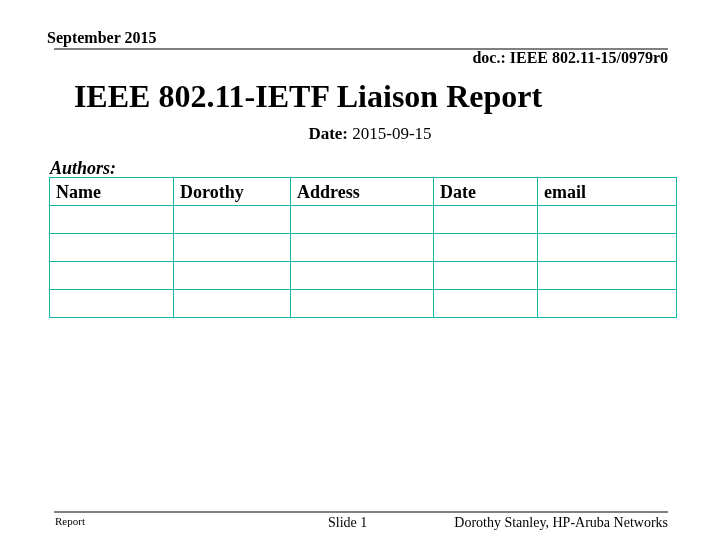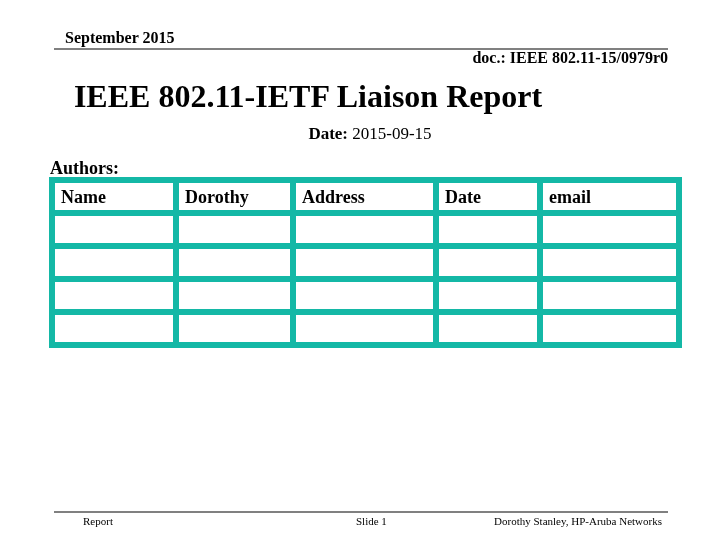--- a/index.html
+++ b/index.html
@@ -1,34 +1,34 @@
 <!DOCTYPE html>
 <html><head>
 <meta charset="utf-8">
 <style>
   html,body{margin:0;padding:0;}
   body{width:720px;height:540px;background:#fff;position:relative;overflow:hidden;font-family:"Liberation Serif","DejaVu Serif",serif;color:#000;}
-  .hdr-left{position:absolute;left:65px;top:29px;font-size:16px;font-weight:bold;}
+  .hdr-left{position:absolute;left:47px;top:29px;font-size:16px;font-weight:bold;}
   .hdr-right{position:absolute;right:52px;top:29px;font-size:16px;font-weight:bold;margin-top:20px;}
   .hdr-line{position:absolute;left:54px;width:614px;top:48px;height:2px;background:#808080;}
   .title{position:absolute;left:0;width:616px;top:78px;text-align:center;font-size:32px;font-weight:bold;}
   .date{position:absolute;left:0;width:720px;top:124px;text-align:center;font-size:17px;}
   .date b{font-weight:bold;margin-left:20px;}
-  .authors{position:absolute;left:50px;top:158px;font-size:18px;font-weight:bold;}
+  .authors{position:absolute;left:50px;top:158px;font-size:18px;font-weight:bold;font-style:italic;}
   table{position:absolute;left:49px;top:177px;border-collapse:collapse;}
-  td,th{border:6px solid #14b8a6;padding:2px 6px;vertical-align:top;text-align:left;}
+  td,th{border:1px solid #14b8a6;padding:2px 6px;vertical-align:top;text-align:left;}
   th{font-size:18px;font-weight:bold;height:26px;line-height:26px;padding-top:1px;padding-bottom:0;}
   td{font-size:12px;line-height:16px;}
   tr.data td{height:24px;}
   tr.empty td{height:23px;}
   td.email{font-size:10.5px;line-height:14px;}
   .ftr-line{position:absolute;left:54px;width:614px;top:511px;height:2px;background:#808080;}
-  .ftr-left{position:absolute;left:55px;top:515px;font-size:11px;margin-left:28px;}
-  .ftr-mid{position:absolute;left:356px;top:515px;font-size:11px;}
-  .ftr-right{position:absolute;right:58px;top:515px;font-size:11px;}
+  .ftr-left{position:absolute;left:55px;top:515px;font-size:11px;}
+  .ftr-mid{position:absolute;left:328px;top:515px;font-size:14px;}
+  .ftr-right{position:absolute;right:52px;top:515px;font-size:14px;}
 </style>
 </head>
 <body>
 
 <div class="hdr-left">September 2015</div>
 <div class="hdr-right">doc.: IEEE 802.11-15/0979r0</div>
 <div class="hdr-line"></div>
 
 <div class="title">IEEE 802.11-IETF Liaison Report</div>
 <div class="date"><b>Date:</b> <span>2015-09-15</span></div>

